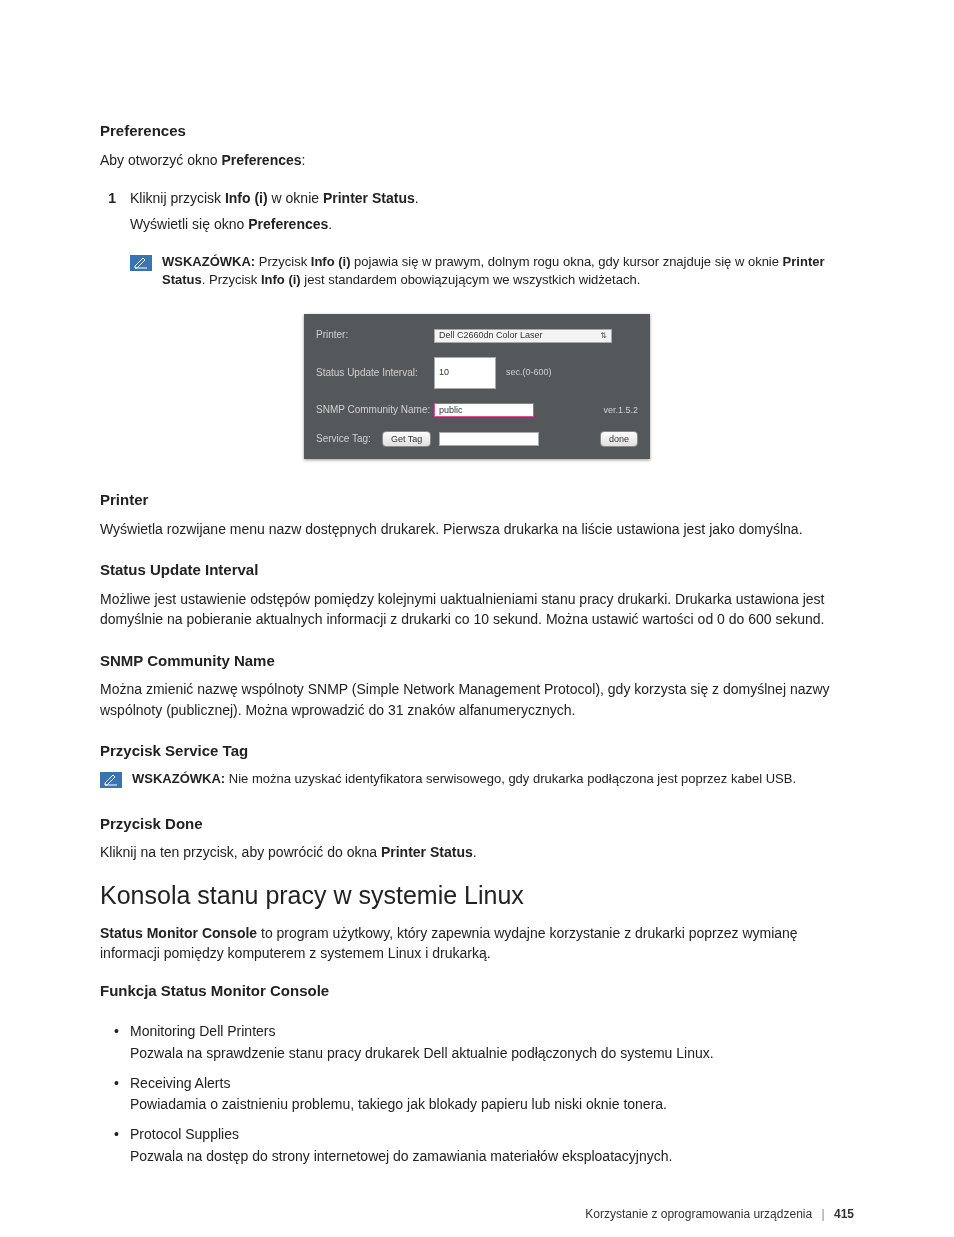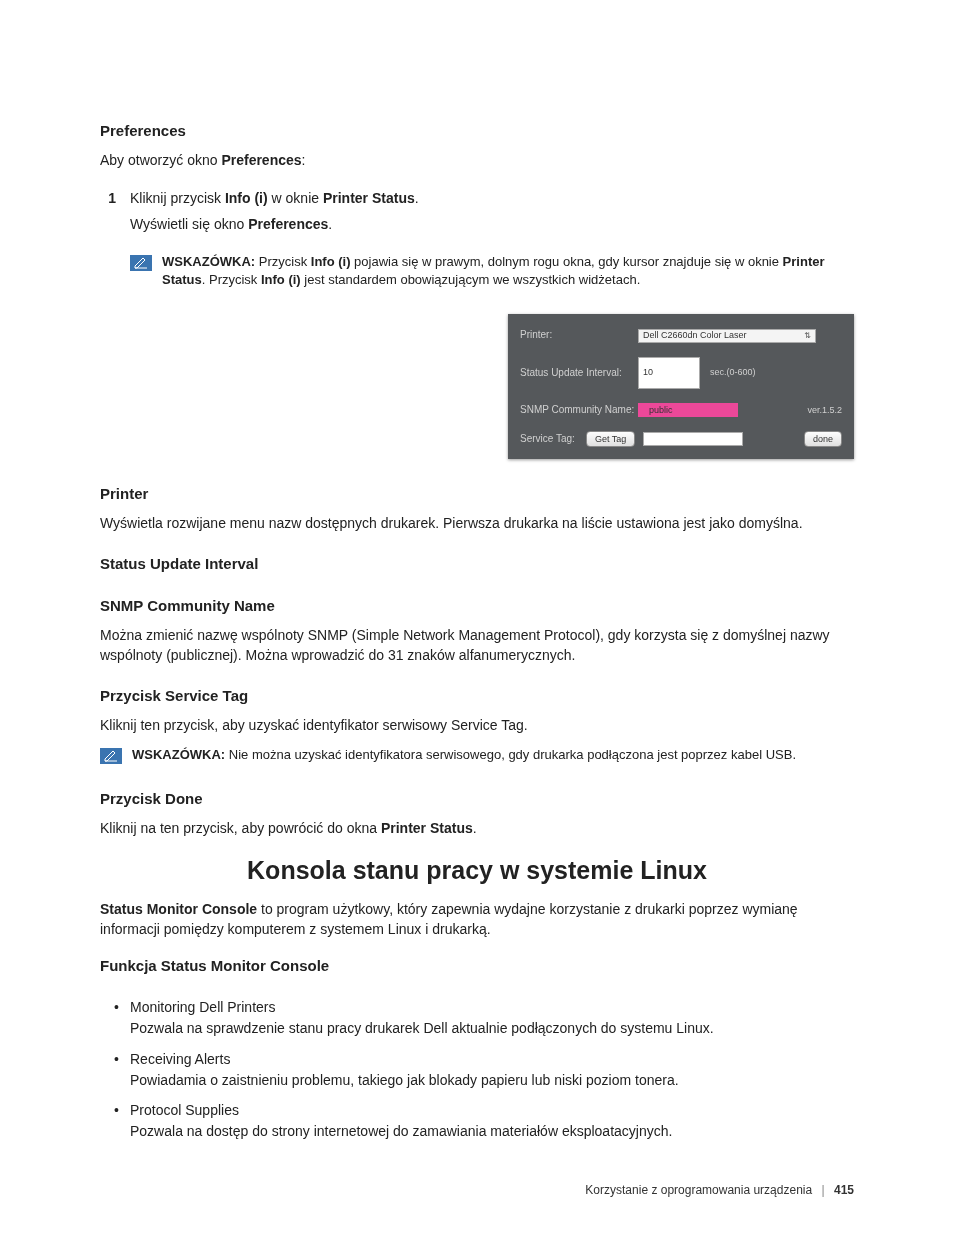--- a/index.html
+++ b/index.html
@@ -6,39 +6,39 @@
   body {
     font-family: "Segoe UI", "Helvetica Neue", Arial, sans-serif;
     font-size: 14px;
     color: #222;
     background: #fff;
     width: 954px;
     padding: 120px 100px 40px 100px;
     line-height: 1.45;
   }
   .h3 { font-weight: 700; font-size: 15px; margin-bottom: 8px; }
-  .h2 { font-weight: 700; font-size: 25px; margin-bottom: 10px; text-align: center; }
+  .h2 { font-weight: 400; font-size: 25px; margin-bottom: 10px; }
   .para { font-size: 14px; margin-bottom: 14px; }
   .bold-inline { font-weight: 700; }
   .step-row { display: flex; align-items: flex-start; margin-top: 18px; margin-bottom: 6px; }
   .step-num { font-weight: 700; width: 30px; text-align: right; padding-right: 14px; font-size: 14px; }
   .step-body { flex: 1; font-size: 14px; }
   .step-sub { margin-left: 30px; font-size: 14px; margin-bottom: 18px; }
   .note-row { display: flex; align-items: flex-start; margin-left: 30px; margin-bottom: 24px; }
   .note-row.noindent { margin-left: 0; justify-content: space-between; }
   .note-icon {
     width: 22px; height: 16px; background: #3a74b0;
     margin-right: 10px; flex-shrink: 0; margin-top: 2px;
     display: flex; align-items: center; justify-content: center;
   }
   .note-icon svg { width: 14px; height: 12px; }
   .note-body { flex: 1; font-size: 13px; line-height: 1.45; }
   .note-label { font-weight: 700; }
 
-  .figure-wrap { display: flex; justify-content: flex-end; margin: 10px 0 24px 0; }
+  .figure-wrap { display: flex; justify-content: center; margin: 10px 0 30px 0; }
   .prefs-panel {
     width: 346px; background: #55585b; color: #d8d8d8;
     font-size: 10px; padding: 14px 12px 12px 12px;
     box-shadow: 0 1px 3px rgba(0,0,0,0.4);
     font-family: "Helvetica Neue", Arial, sans-serif;
   }
   .prefs-row { display: flex; align-items: center; margin-bottom: 14px; min-height: 14px;}
   .prefs-row:last-child { margin-bottom: 0; }
   .prefs-label { width: 118px; font-size: 10px; color: #d0d0d0; }
   .prefs-dropdown {
@@ -48,21 +48,21 @@
   }
   .prefs-dropdown .caret { font-size: 8px; color: #555; }
   .prefs-input {
     flex: 0 0 62px; height: 32px; background: #fff; color: #333;
     font-size: 9px; padding: 0 4px; border: 1px solid #aaa;
     display: flex; align-items: center;
   }
   .prefs-sec { font-size: 9px; color: #d0d0d0; margin-left: 10px; }
   .prefs-input-wide {
     flex: 0 0 100px; height: 14px; background: #fff; color: #333;
-    font-size: 9px; padding: 0 4px; border: 7px solid #ec4899;
+    font-size: 9px; padding: 0 4px; border: 1px solid #ec4899;
     display: flex; align-items: center;
   }
   .prefs-ver { font-size: 9px; color: #d0d0d0; margin-left: auto; }
   .prefs-btn {
     height: 16px; background: linear-gradient(#fdfdfd,#e0e0e0); color: #333;
     font-size: 9px; padding: 0 8px; border: 1px solid #888; border-radius: 4px;
     display: inline-flex; align-items: center; margin-left: 0;
   }
   .prefs-tag-input {
     flex: 0 0 100px; height: 14px; background: #fff; color: #333;
@@ -147,30 +147,30 @@
   </div>
 </div>
 
 <div class="section-block">
   <div class="h3">Printer</div>
   <p class="para">Wyświetla rozwijane menu nazw dostępnych drukarek. Pierwsza drukarka na liście ustawiona jest jako domyślna.</p>
 </div>
 
 <div class="section-block">
   <div class="h3">Status Update Interval</div>
+  <p class="para">Możliwe jest ustawienie odstępów pomiędzy kolejnymi uaktualnieniami stanu pracy drukarki. Drukarka ustawiona jest domyślnie na pobieranie aktualnych informacji z drukarki co 10 sekund. Można ustawić wartości od 0 do 600 sekund.</p>
 </div>
 
 <div class="section-block">
   <div class="h3">SNMP Community Name</div>
   <p class="para">Można zmienić nazwę wspólnoty SNMP (Simple Network Management Protocol), gdy korzysta się z domyślnej nazwy wspólnoty (publicznej). Można wprowadzić do 31 znaków alfanumerycznych.</p>
 </div>
 
 <div class="section-block">
   <div class="h3">Przycisk Service Tag</div>
-  <p class="para" style="margin-bottom:10px">Kliknij ten przycisk, aby uzyskać identyfikator serwisowy Service Tag.</p>
 </div>
 
 <div class="note-row noindent">
   <div class="note-icon">
     <svg viewBox="0 0 14 12">
         <path d="M1 9 L9 1 L11 3 L3 11 L1 11 Z" fill="none" stroke="#fff" stroke-width="1"></path>
         <path d="M1 11 L13 11" stroke="#fff" stroke-width="1"></path>
       </svg>
   </div>
   <div class="note-body">
@@ -192,21 +192,21 @@
 
 <div class="h3" style="margin-top:16px">Funkcja Status Monitor Console</div>
 
 <ul class="bullets">
   <li>
     <span>Monitoring Dell Printers</span>
     <span class="li-sub">Pozwala na sprawdzenie stanu pracy drukarek Dell aktualnie podłączonych do systemu Linux.</span>
   </li>
   <li>
     <span>Receiving Alerts</span>
-    <span class="li-sub">Powiadamia o zaistnieniu problemu, takiego jak blokady papieru lub niski poziom tonera.</span>
+    <span class="li-sub">Powiadamia o zaistnieniu problemu, takiego jak blokady papieru lub niski oknie tonera.</span>
   </li>
   <li>
     <span>Protocol Supplies</span>
     <span class="li-sub">Pozwala na dostęp do strony internetowej do zamawiania materiałów eksploatacyjnych.</span>
   </li>
 </ul>
 
 <div class="footer">
   <span>Korzystanie z oprogramowania urządzenia</span>
   <span class="sep">|</span>

